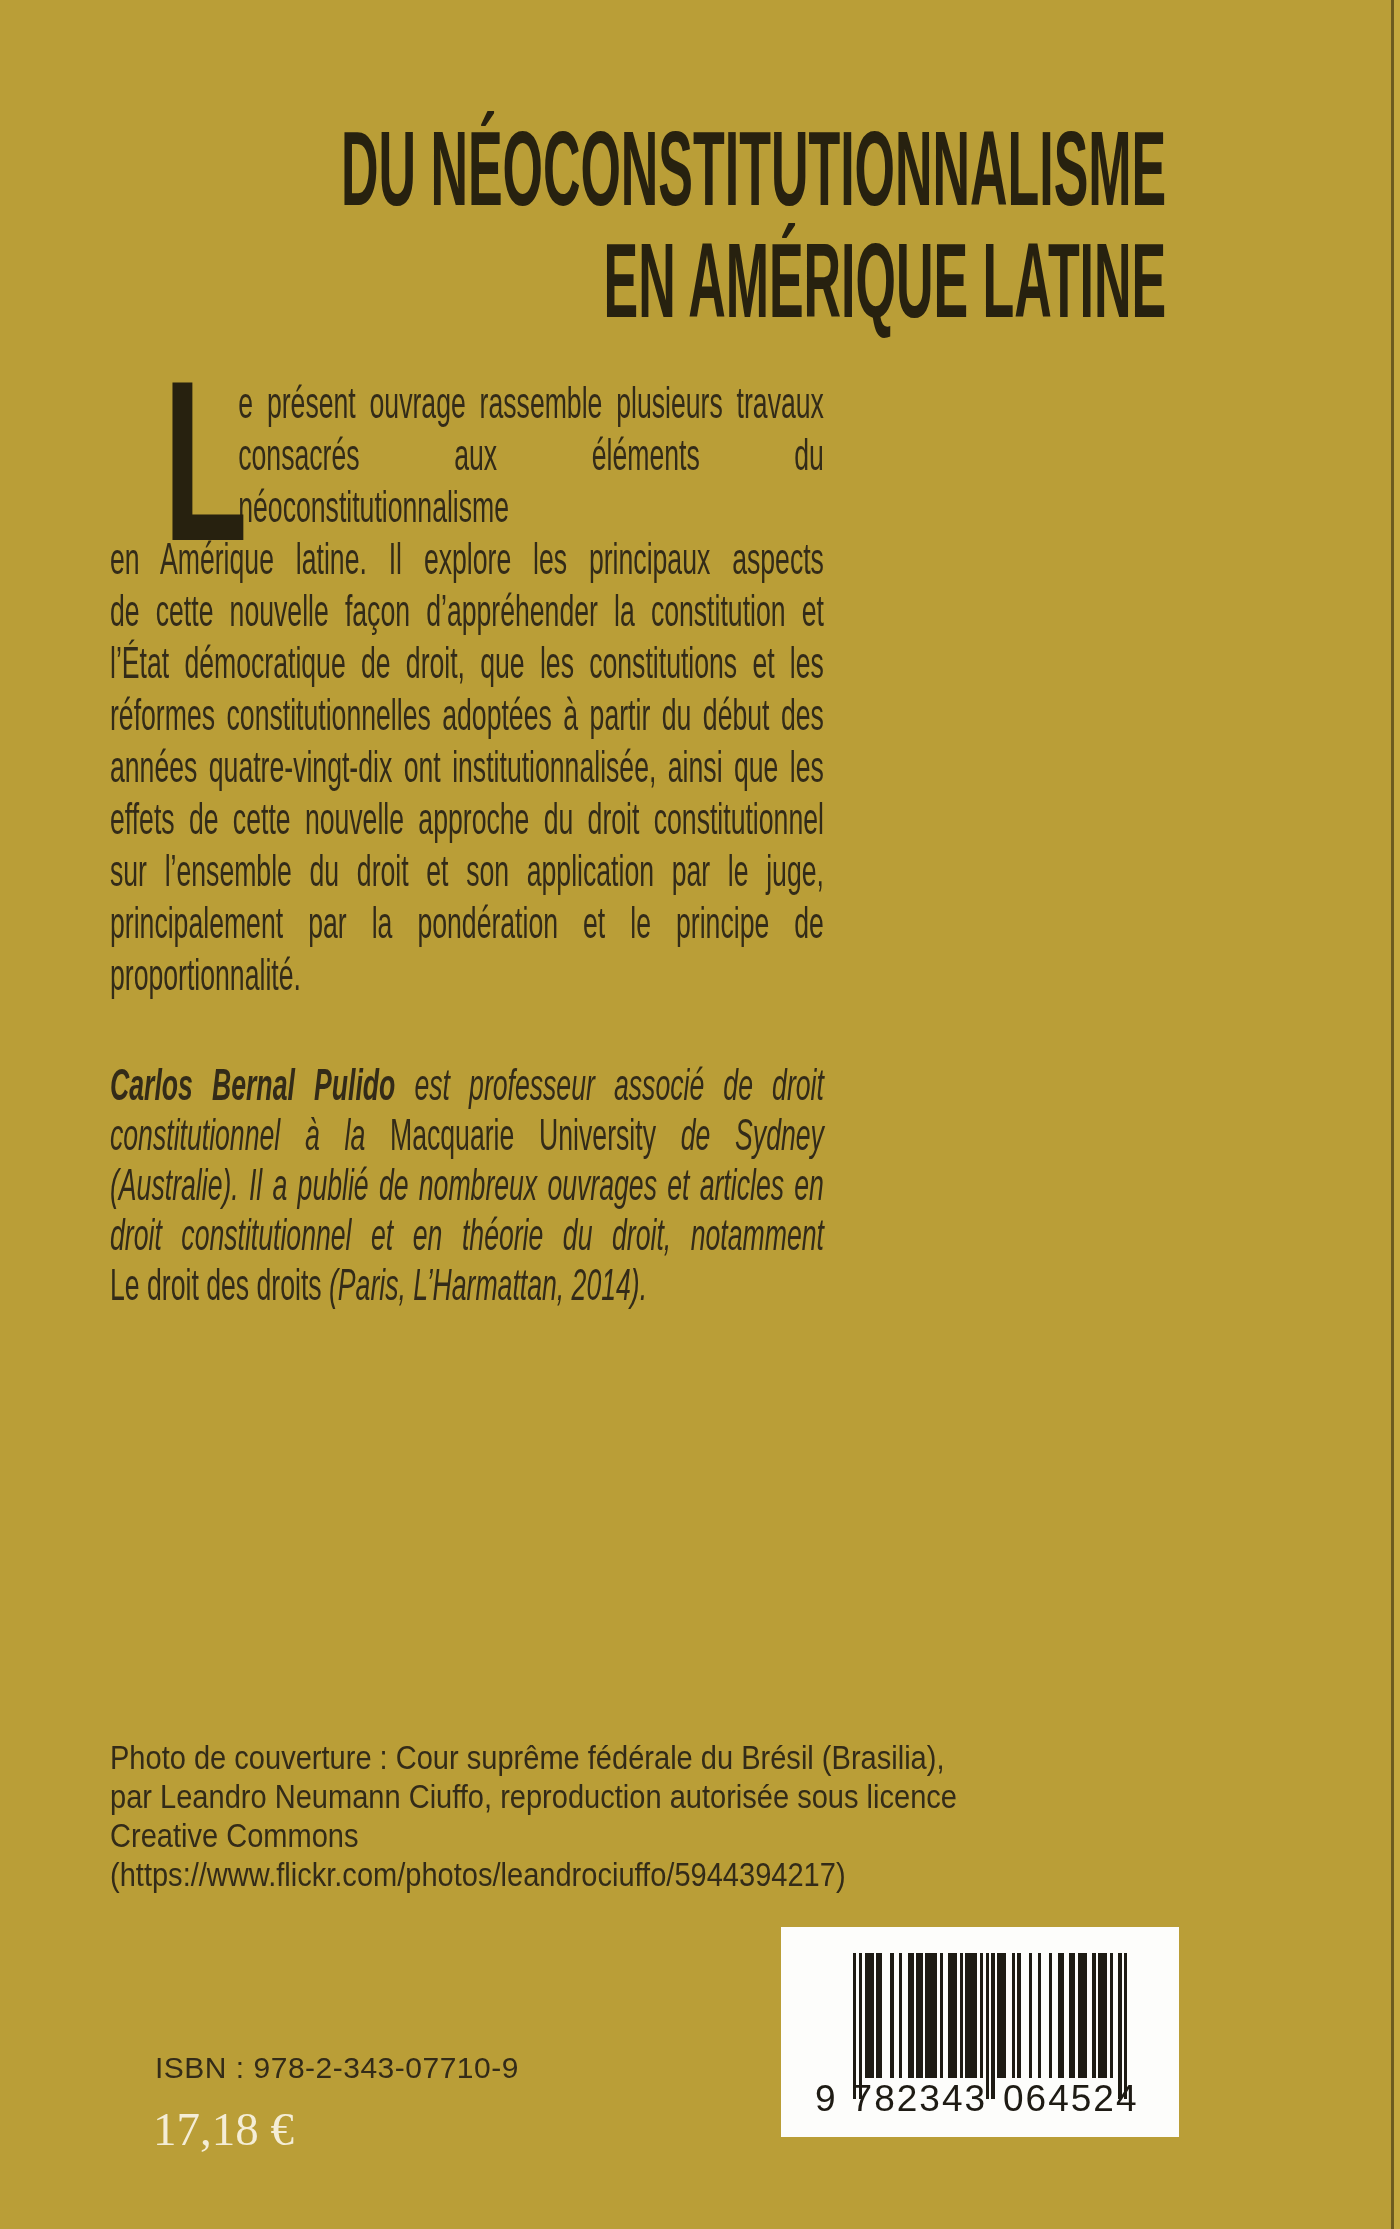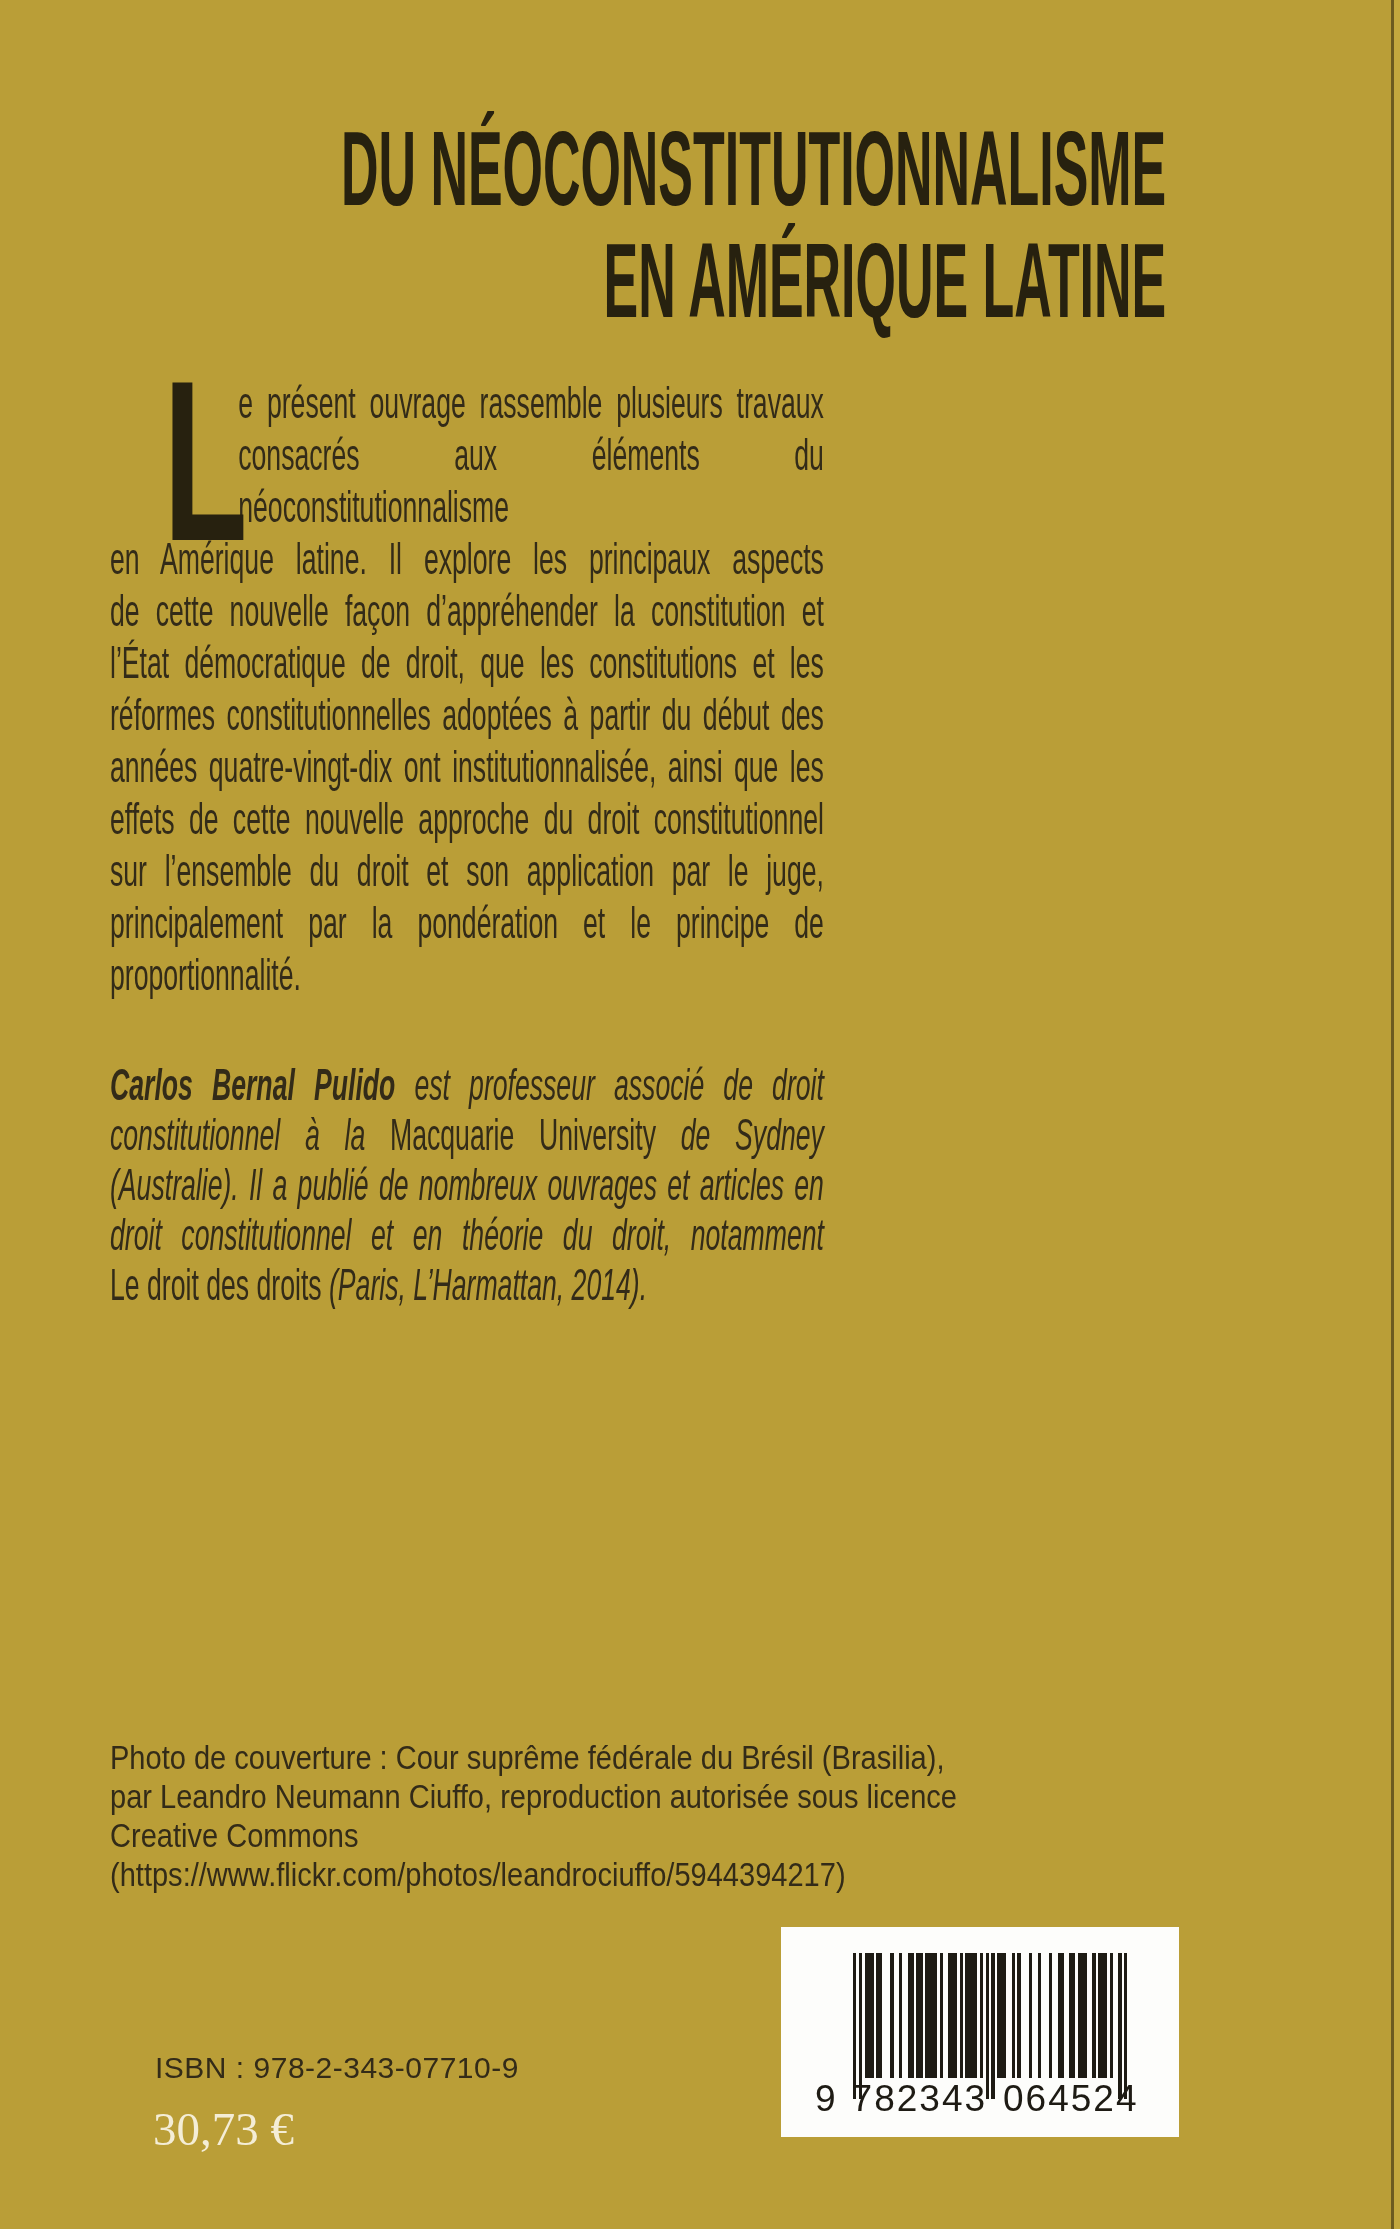--- a/index.html
+++ b/index.html
@@ -110,21 +110,21 @@
 
   <div class="credit">
       <div class="line"><span class="seg-r">Photo de couverture : Cour suprême fédérale du Brésil (Brasilia),</span></div>
       <div class="line"><span class="seg-r">par Leandro Neumann Ciuffo, reproduction autorisée sous licence</span></div>
       <div class="line"><span class="seg-r">Creative Commons</span></div>
       <div class="line"><span class="seg-r">(https://www.flickr.com/photos/leandrociuffo/5944394217)</span></div>
     </div>
 
   <div class="isbn">ISBN : 978-2-343-07710-9</div>
 
-  <div class="price">30,73 €</div>
+  <div class="price">17,18 €</div>
 
   <div class="barcode">
     <div class="bars">
         <div class="bar" style="left: 0px; width: 3.23421px; height: 146px;"></div>
         <div class="bar" style="left: 5.76842px; width: 3.23421px; height: 146px;"></div>
         <div class="bar" style="left: 11.5368px; width: 3.23421px; height: 125px;"></div>
         <div class="bar" style="left: 14.4211px; width: 3.23421px; height: 125px;"></div>
         <div class="bar" style="left: 17.3053px; width: 3.23421px; height: 125px;"></div>
         <div class="bar" style="left: 23.0737px; width: 3.23421px; height: 125px;"></div>
         <div class="bar" style="left: 25.9579px; width: 3.23421px; height: 125px;"></div>

